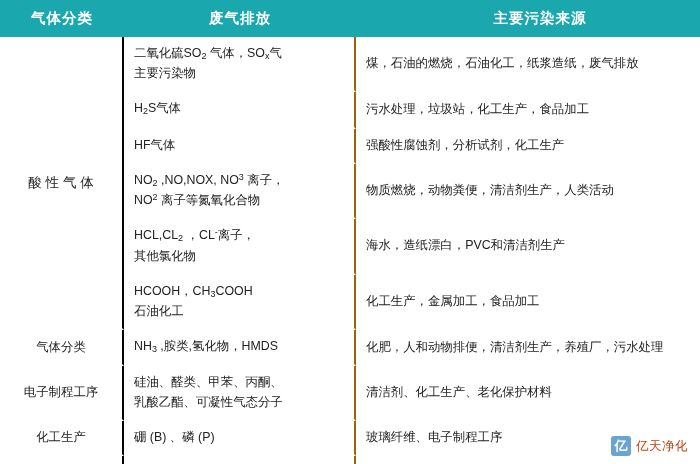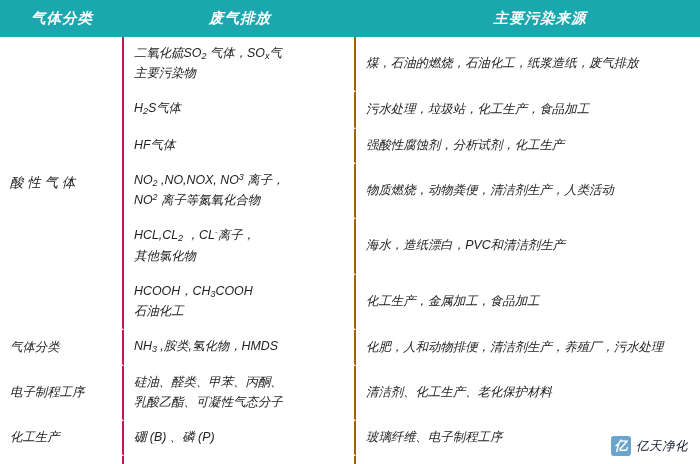--- a/index.html
+++ b/index.html
@@ -11,21 +11,20 @@
     width: 700px;
     height: 464px;
     font-family: "Liberation Sans", sans-serif;
     position: relative;
     overflow: hidden;
   }
   #table-wrap {
     width: 700px;
     height: 464px;
     position: relative;
-    font-style: italic;
   }
   table.gas-table {
     border-collapse: separate;
     border-spacing: 0;
     width: 700px;
     table-layout: fixed;
   }
   table.gas-table th {
     background: #1aa7ae;
     color: #ffffff;
@@ -44,24 +43,24 @@
     font-size: 12.4px;
     color: #222222;
     vertical-align: middle;
     background: #ffffff;
     padding: 7px 10px;
     line-height: 1.55;
     border-bottom: 2px solid #ffffff;
   }
   td.cat {
     background: #f1f1f1;
-    text-align: left;
+    text-align: center;
     color: #222222;
     font-size: 13px;
-    border-right: 2px solid #be185d;
+    border-right: 2px solid #000000;
     border-bottom: 2px solid #ffffff;
     padding: 6px 4px;
   }
   td.cat.acid {
     letter-spacing: 0;
     line-height: 2.45;
     font-size: 13.5px;
   }
   td.poll {
     background: #f1f1f1;
@@ -103,21 +102,21 @@
     background: #6aa5cf;
     border-radius: 3px;
     color: #ffffff;
     font-size: 13px;
     line-height: 20px;
     text-align: center;
     margin-right: 5px;
     font-weight: bold;
   }
   #wm-text {
-    color: #0f172a;
+    color: #c2410c;
     font-size: 12.5px;
     letter-spacing: 0.5px;
   }
 </style>
 </head>
 <body>
 
 <div id="table-wrap">
   <table class="gas-table">
     <thead>

